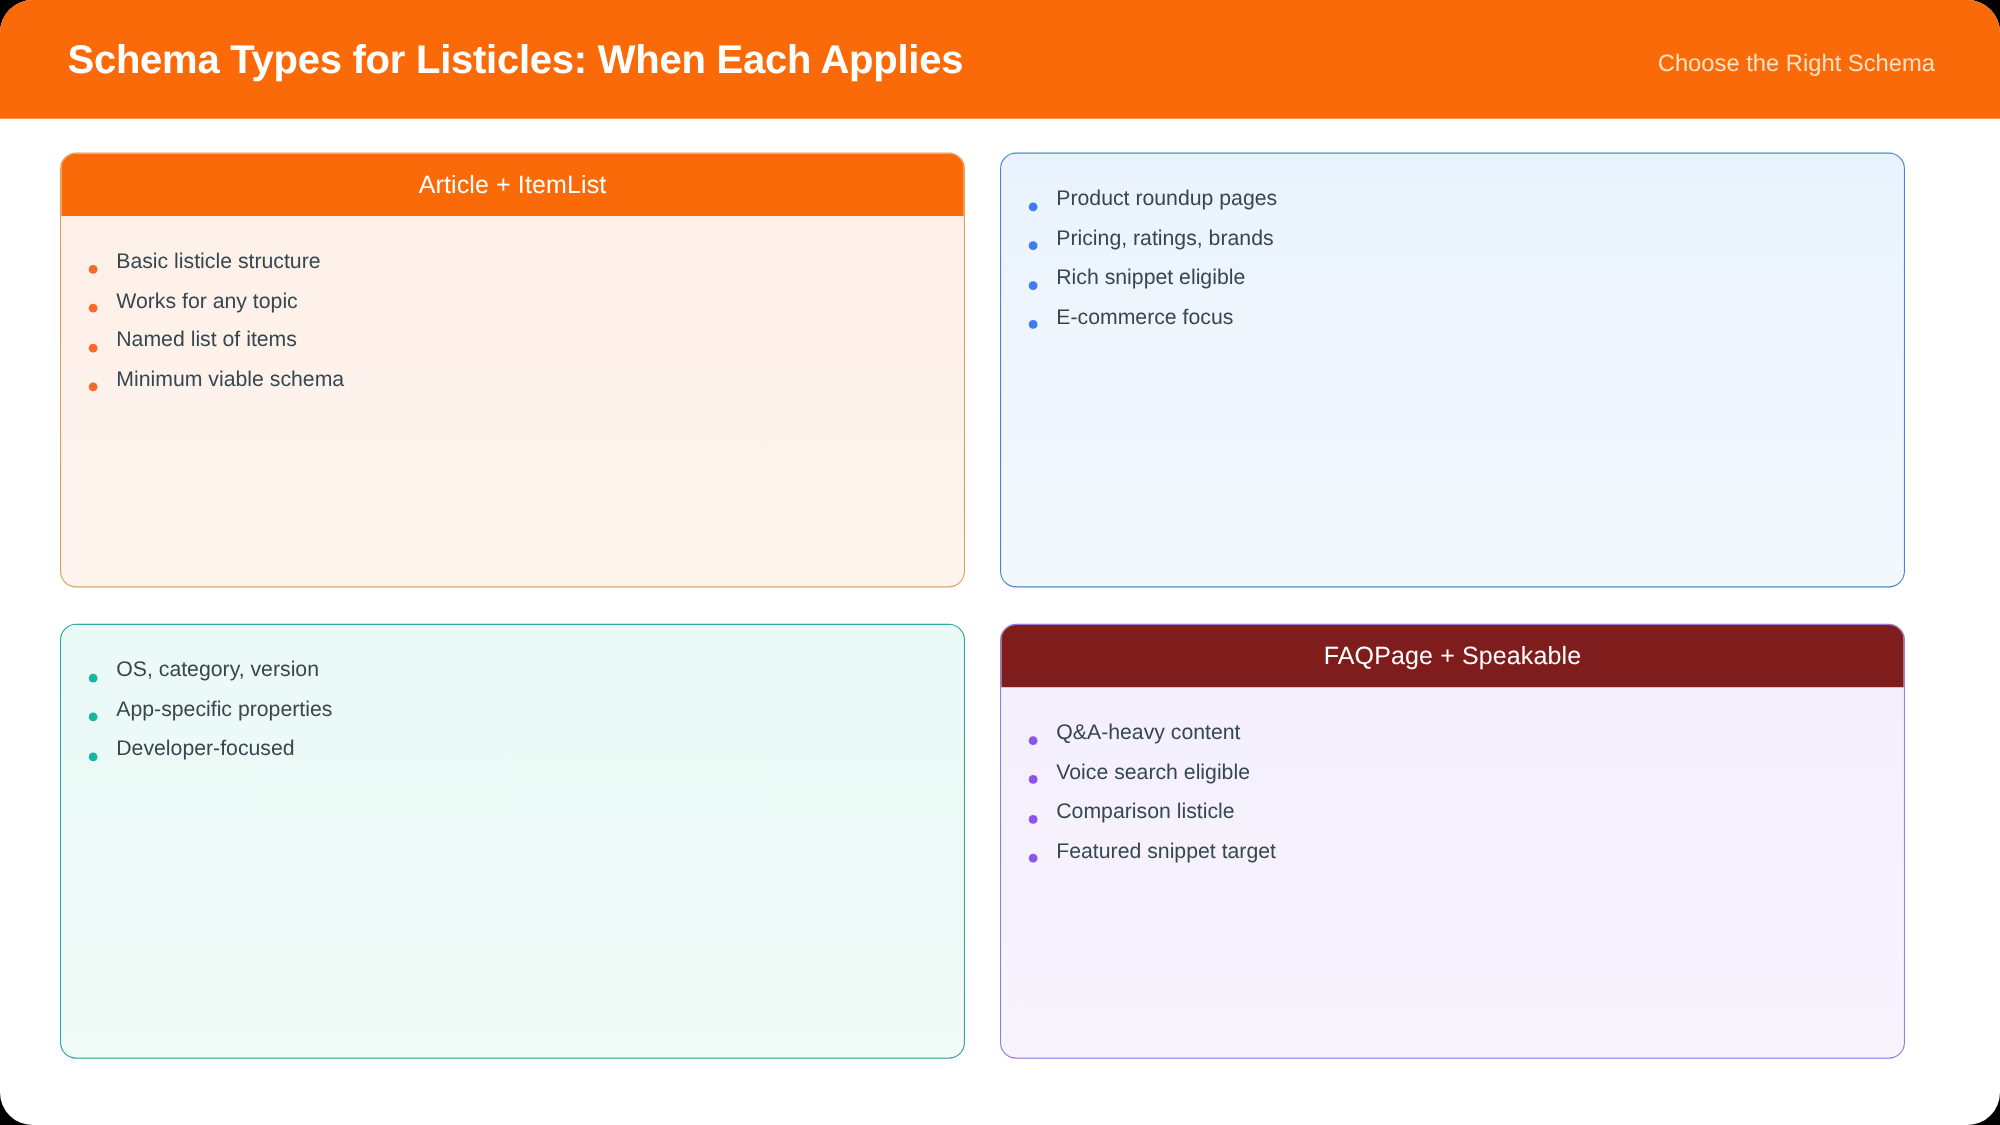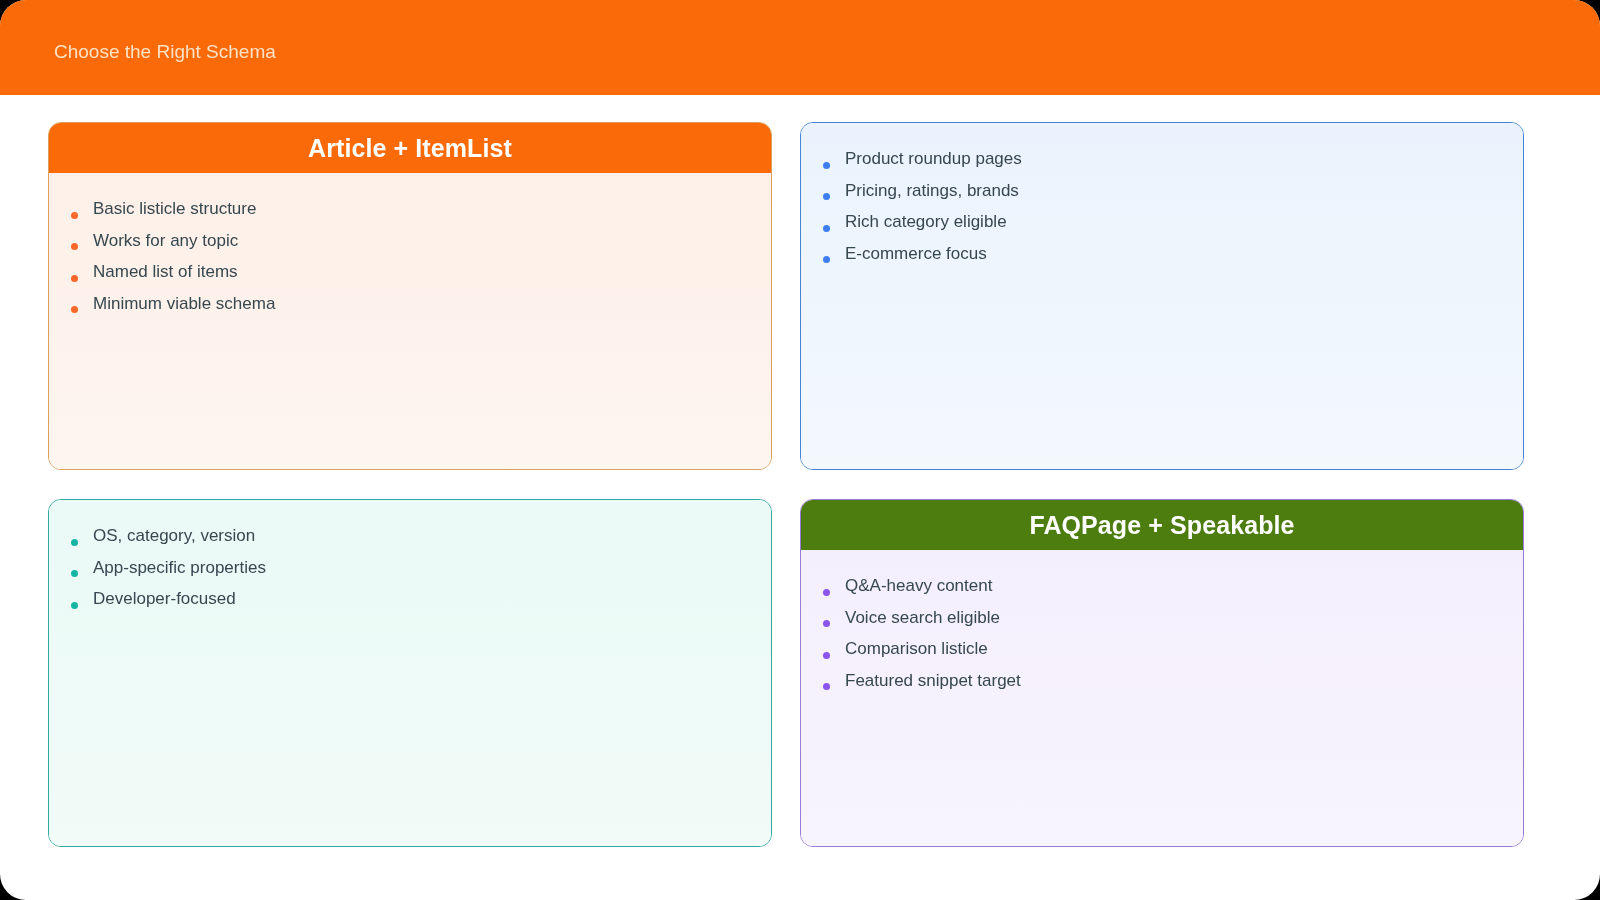--- a/index.html
+++ b/index.html
@@ -70,22 +70,22 @@
     background:#ffffff;
   }
   .card-header {
     height:50px;
     flex:0 0 50px;
     display:flex;
     align-items:center;
     justify-content:center;
   }
   .card-title {
-    font-size:25px;
-    font-weight:bold;
+    font-size:20px;
+    font-weight:normal;
     color:#ffffff;
     letter-spacing:0.1px;
     white-space:nowrap;
   }
   .card-body {
     flex:1 1 auto;
     padding:20px 22px 16px 22px;
   }
   .bullet-list { list-style:none; }
   .bullet-item {
@@ -118,30 +118,31 @@
   .card.theme-blue .bullet-dot { background:#3d7def; }
 
   
   .card.theme-teal { border-color:#30a9a2; }
   .card.theme-teal .card-header { background:#17b6a4; }
   .card.theme-teal .card-body  { background:linear-gradient(180deg,#eafaf6 0%, #f1fbf8 100%); }
   .card.theme-teal .bullet-dot { background:#17b6a4; }
 
   
   .card.theme-purple { border-color:#9a7ad8; }
-  .card.theme-purple .card-header { background:#4d7c0f; }
+  .card.theme-purple .card-header { background:#7f1d1d; }
   .card.theme-purple .card-body  { background:linear-gradient(180deg,#f4effd 0%, #f7f4fd 100%); }
   .card.theme-purple .bullet-dot { background:#8b54ec; }
 </style>
 </head>
 <body>
 
 <div class="page">
 
   <div class="header">
+    <div class="header-title">Schema Types for Listicles: When Each Applies</div>
     <div class="header-subtitle">Choose the Right Schema</div>
   </div>
 
   <div class="grid">
 
     <div class="card theme-orange">
       <div class="card-header">
         <div class="card-title">Article + ItemList</div>
       </div>
       <div class="card-body">
@@ -172,21 +173,21 @@
           <li class="bullet-item">
             <span class="bullet-dot"></span>
             <span>Product roundup pages</span>
           </li>
           <li class="bullet-item">
             <span class="bullet-dot"></span>
             <span>Pricing, ratings, brands</span>
           </li>
           <li class="bullet-item">
             <span class="bullet-dot"></span>
-            <span>Rich category eligible</span>
+            <span>Rich snippet eligible</span>
           </li>
           <li class="bullet-item">
             <span class="bullet-dot"></span>
             <span>E-commerce focus</span>
           </li>
         </ul>
       </div>
     </div>
 
     <div class="card theme-teal">

